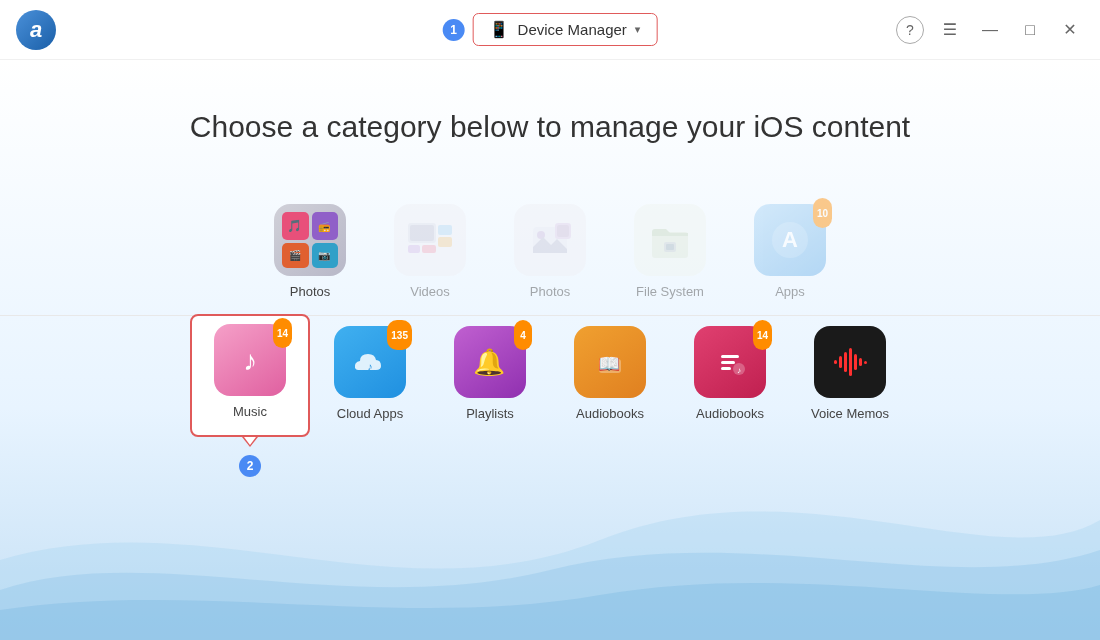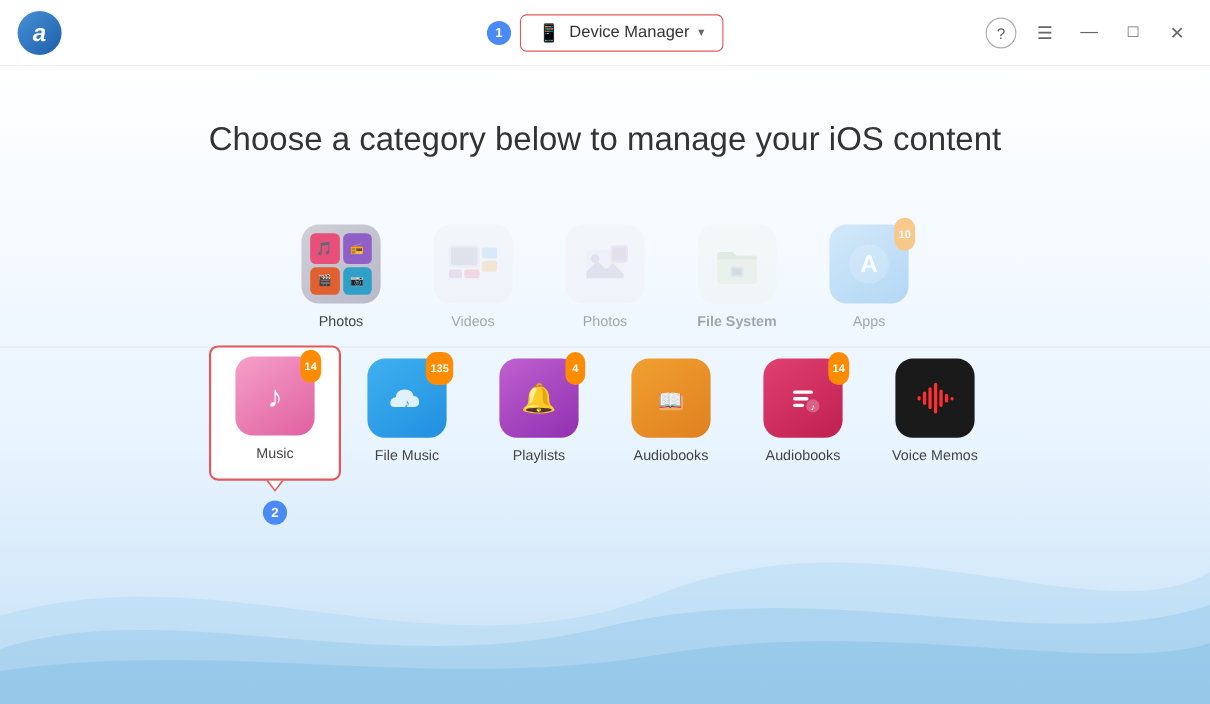--- a/index.html
+++ b/index.html
@@ -375,21 +375,21 @@
               <path d="M8 32 L18 22 L26 30 L32 24 L42 34 L42 38 L8 38Z" fill="#c8c8d8"></path>
               <rect x="30" y="8" width="16" height="16" rx="3" fill="#e0d0e8"></rect>
               <rect x="32" y="10" width="12" height="12" rx="2" fill="#d0c0d8"></rect>
             </svg>
           </div>
         </div>
         <span class="cat-label">Photos</span>
       </div>
 
 
-      <div class="category-item greyed" style="opacity:0.45;font-weight:bold;">
+      <div class="category-item greyed" style="opacity:0.45;">
         <div class="cat-icon-wrapper">
           <div class="cat-icon icon-filesystem" style="background:#f0f5f0;">
             <svg width="52" height="52" viewBox="0 0 52 52">
               <rect x="8" y="18" width="36" height="26" rx="3" fill="#e0e8d8"></rect>
               <path d="M8 22 L8 18 Q8 15 11 15 L22 15 L26 19 L44 19 L44 22Z" fill="#c8d8c0"></path>
 
               <rect x="20" y="28" width="12" height="10" rx="2" fill="#c0c8d0" opacity="0.7"></rect>
               <rect x="22" y="30" width="8" height="6" rx="1" fill="#a8b8c0"></rect>
             </svg>
           </div>
@@ -436,21 +436,21 @@
       <div class="category-item">
         <div class="cat-icon-wrapper">
           <div class="badge">135</div>
           <div class="cat-icon" style="background: linear-gradient(145deg, #40b0f0, #2090e0); border-radius:16px; width:72px; height:72px; display:flex; align-items:center; justify-content:center;">
             <svg width="44" height="44" viewBox="0 0 44 44">
               <path d="M10 30 Q8 30 7 28 Q6 22 12 21 Q12 14 20 14 Q27 14 28 20 Q33 20 33 26 Q33 30 28 30Z" fill="rgba(255,255,255,0.85)"></path>
               <text x="22" y="30" text-anchor="middle" font-size="10" fill="#2090e0">♪</text>
             </svg>
           </div>
         </div>
-        <span class="cat-label">File Music</span>
+        <span class="cat-label">Cloud Apps</span>
       </div>
 
       <div class="category-item">
         <div class="cat-icon-wrapper">
           <div class="badge">4</div>
           <div class="cat-icon" style="background: linear-gradient(145deg, #c060d0, #9030b0); border-radius:16px; width:72px; height:72px; display:flex; align-items:center; justify-content:center;">
             <svg width="42" height="42" viewBox="0 0 42 42">
               <text x="21" y="30" text-anchor="middle" font-size="26" fill="white">🔔</text>
             </svg>
           </div>

